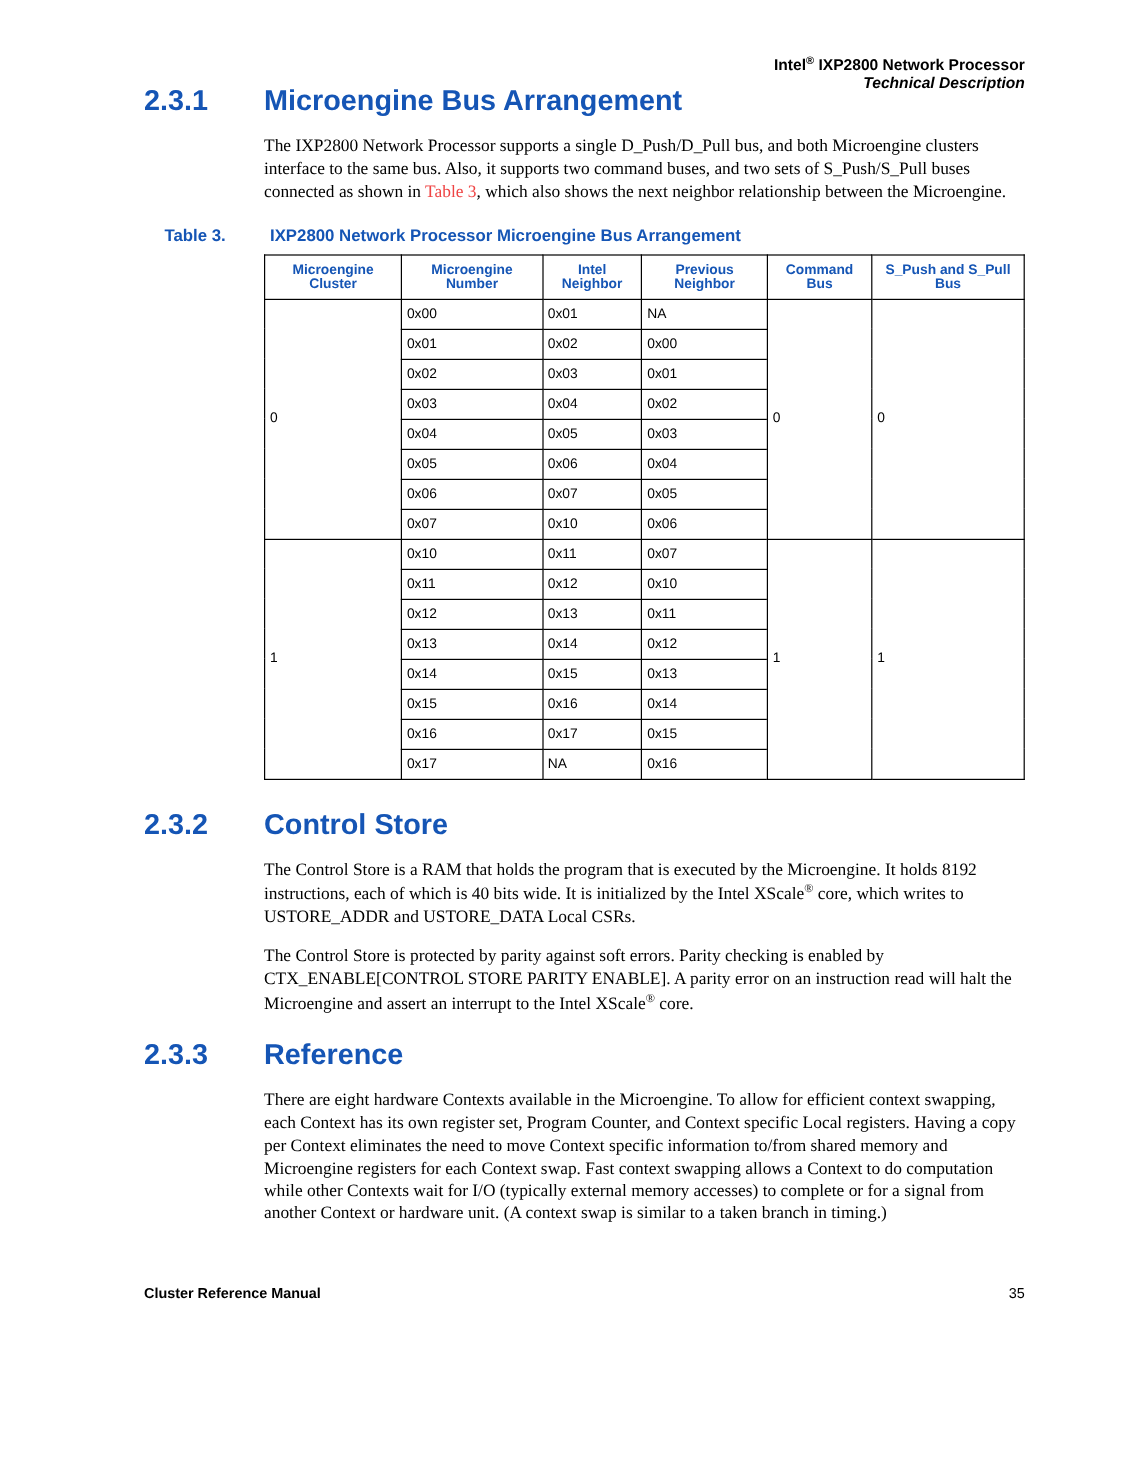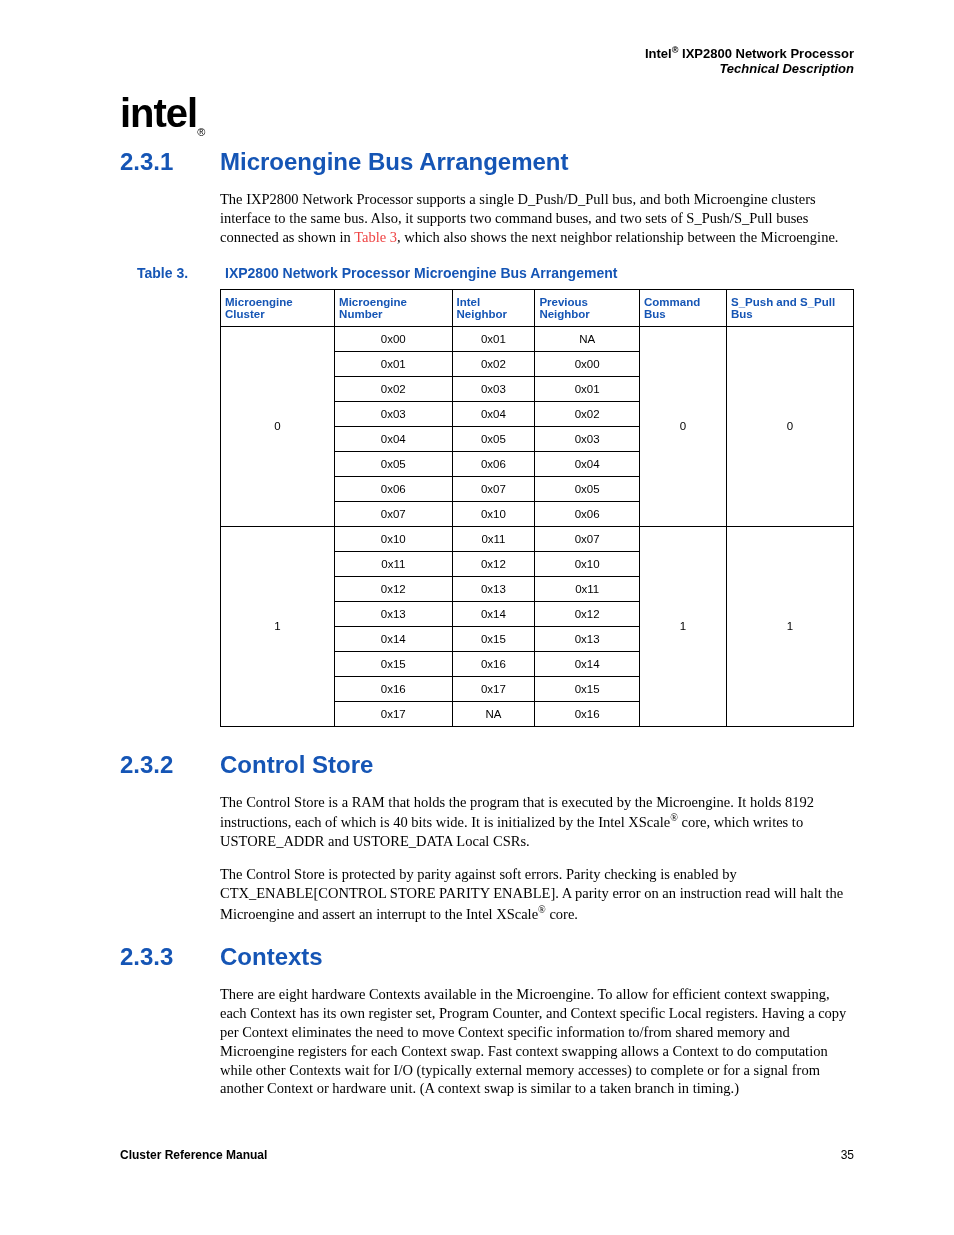--- a/index.html
+++ b/index.html
@@ -81,26 +81,25 @@
     margin-left: 100px;
     width: calc(100% - 100px);
     font-family: Arial, Helvetica, sans-serif;
     font-size: 11.5px;
   }
   table.data th {
     border: 1px solid #000;
     padding: 6px 4px;
     color: #1555b5;
     font-weight: bold;
-    text-align: left;
+    text-align: center;
   }
   table.data td {
     border: 1px solid #000;
     padding: 6px 4px;
-    text-align: center;
   }
   .footer {
     display: flex;
     justify-content: space-between;
     font-family: Arial, Helvetica, sans-serif;
     font-size: 12px;
     margin-top: 50px;
   }
   .footer-left { font-weight: bold; }
   sup { font-size: 0.7em; }
@@ -110,23 +109,20 @@
 
 <div class="page">
 
   <div class="header-right">
     <div>
       <span>Intel</span><sup>®</sup><span> IXP2800 Network Processor</span>
     </div>
     <div class="sub">Technical Description</div>
   </div>
 
-  <div class="logo">
-    <span>intel</span><span class="reg">®</span>
-  </div>
 
   <div class="section">
     <div class="sec-head">
       <div class="sec-num">2.3.1</div>
       <div>Microengine Bus Arrangement</div>
     </div>
     <div class="body-text">
       <span>The IXP2800 Network Processor supports a single D_Push/D_Pull bus, and both Microengine clusters interface to the same bus. Also, it supports two command buses, and two sets of S_Push/S_Pull buses connected as shown in </span><span class="link">Table 3</span><span>, which also shows the next neighbor relationship between the Microengine.</span>
     </div>
 
@@ -245,21 +241,21 @@
       <span>The Control Store is a RAM that holds the program that is executed by the Microengine. It holds 8192 instructions, each of which is 40 bits wide. It is initialized by the Intel XScale</span><sup>®</sup><span> core, which writes to USTORE_ADDR and USTORE_DATA Local CSRs.</span>
     </div>
     <div class="body-text">
       <span>The Control Store is protected by parity against soft errors. Parity checking is enabled by CTX_ENABLE[CONTROL STORE PARITY ENABLE]. A parity error on an instruction read will halt the Microengine and assert an interrupt to the Intel XScale</span><sup>®</sup><span> core.</span>
     </div>
   </div>
 
   <div class="section" style="margin-top:20px;">
     <div class="sec-head">
       <div class="sec-num">2.3.3</div>
-      <div>Contexts</div>
+      <div>Reference</div>
     </div>
     <div class="body-text">There are eight hardware Contexts available in the Microengine. To allow for efficient context swapping, each Context has its own register set, Program Counter, and Context specific Local registers. Having a copy per Context eliminates the need to move Context specific information to/from shared memory and Microengine registers for each Context swap. Fast context swapping allows a Context to do computation while other Contexts wait for I/O (typically external memory accesses) to complete or for a signal from another Context or hardware unit. (A context swap is similar to a taken branch in timing.)</div>
   </div>
 
   <div class="footer">
     <div class="footer-left">Cluster Reference Manual</div>
     <div>35</div>
   </div>
 
 </div>

